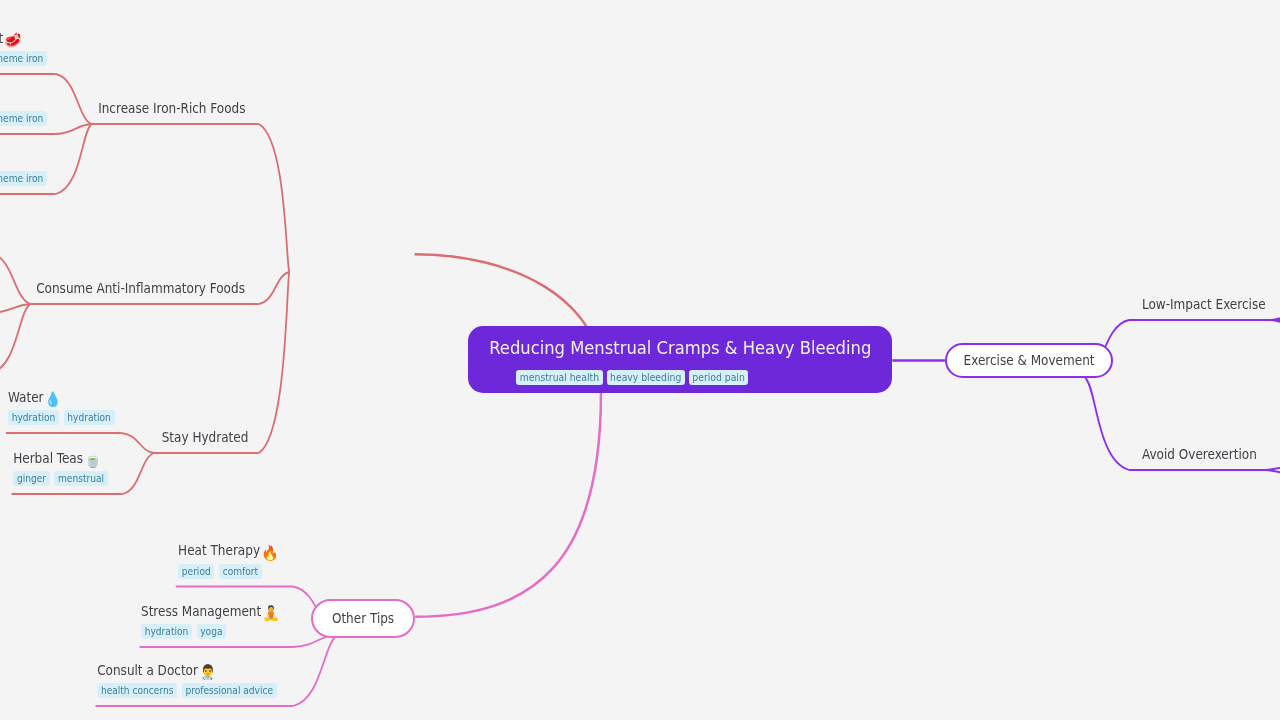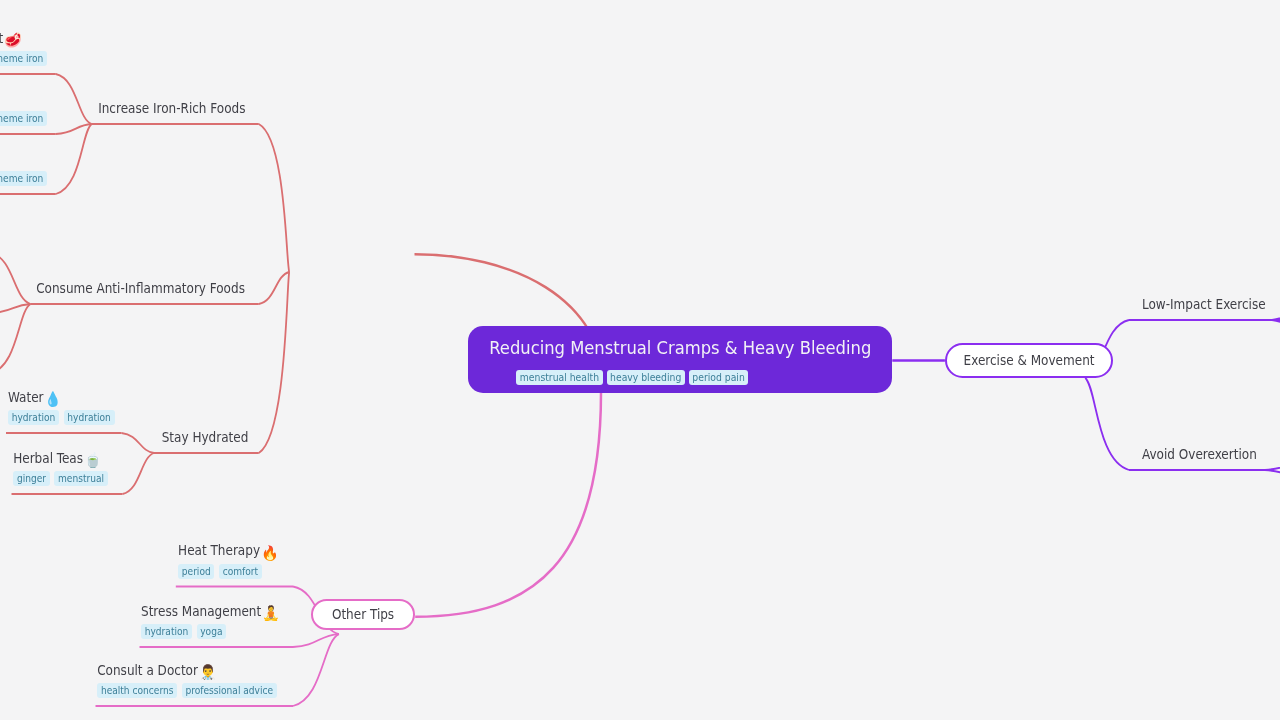--- a/index.html
+++ b/index.html
@@ -120,21 +120,21 @@
         <div class="label">Low-Impact Exercise</div>
       </div>
       <div class="node tagged" style="left: 1375px; top: 216px;"></div>
       <div class="node tagged" style="left: 1375px; top: 276px;"></div>
       <div class="node tagged" style="left: 1375px; top: 336px;"></div>
       <div class="node" style="left: 1142px; top: 445px;">
         <div class="label">Avoid Overexertion</div>
       </div>
       <div class="node tagged" style="left: 1375px; top: 396px;"></div>
       <div class="node tagged" style="left: 1375px; top: 456px;"></div>
-      <div class="pill" style="left: 310.9px; top: 599.3px; width: 104.3px; height: 31px; border: 2.2px solid rgb(229, 108, 199);">
+      <div class="pill" style="left: 310.9px; top: 599.3px; width: 104.3px; height: 39px; border: 2.2px solid rgb(229, 108, 199);">
         <span class="plabel">Other Tips</span>
       </div>
       <div class="node tagged" style="left: 178.1px; top: 542.5px;">
         <div class="label">Heat Therapy<span class="emoji">🔥</span></div>
         <div class="tags"><span class="tag">period</span><span class="tag">comfort</span></div>
       </div>
       <div class="node tagged" style="left: 141px; top: 603px;">
         <div class="label">Stress Management<span class="emoji">🧘</span></div>
         <div class="tags"><span class="tag">hydration</span><span class="tag">yoga</span></div>
       </div>

